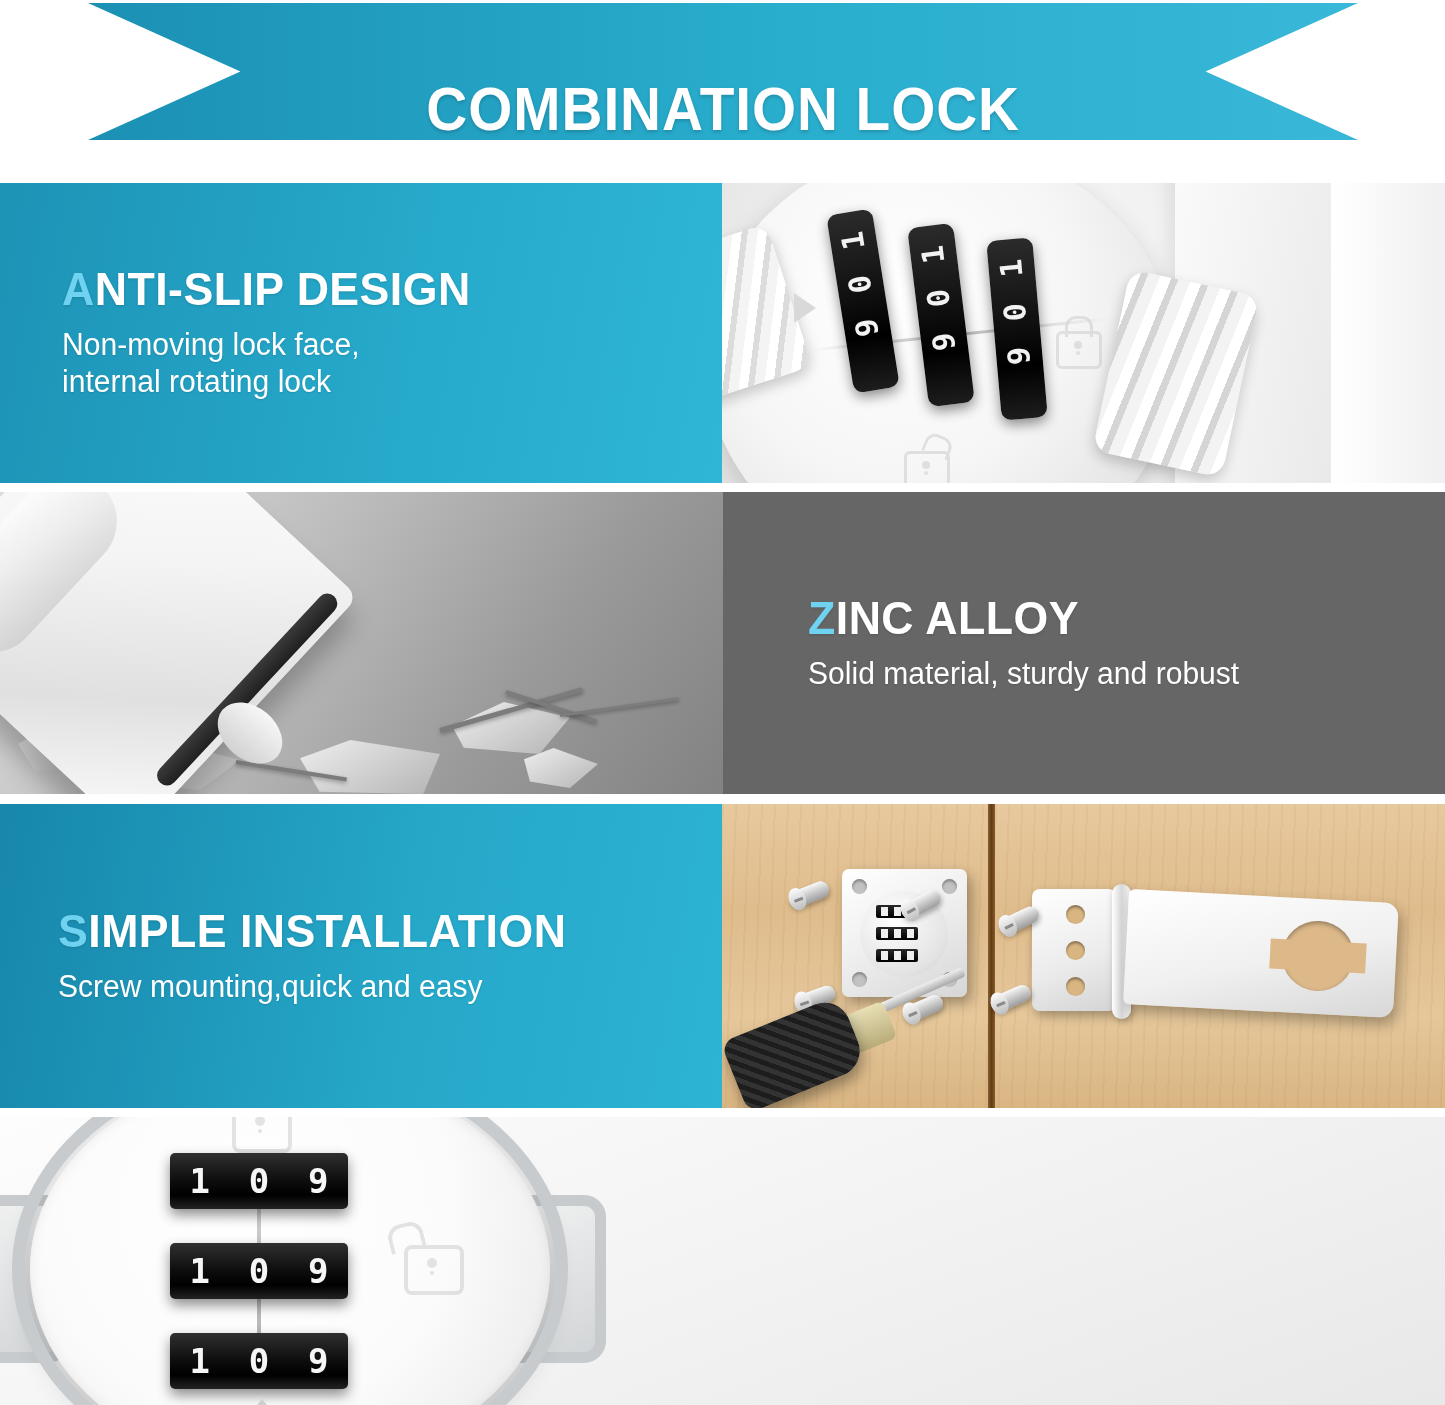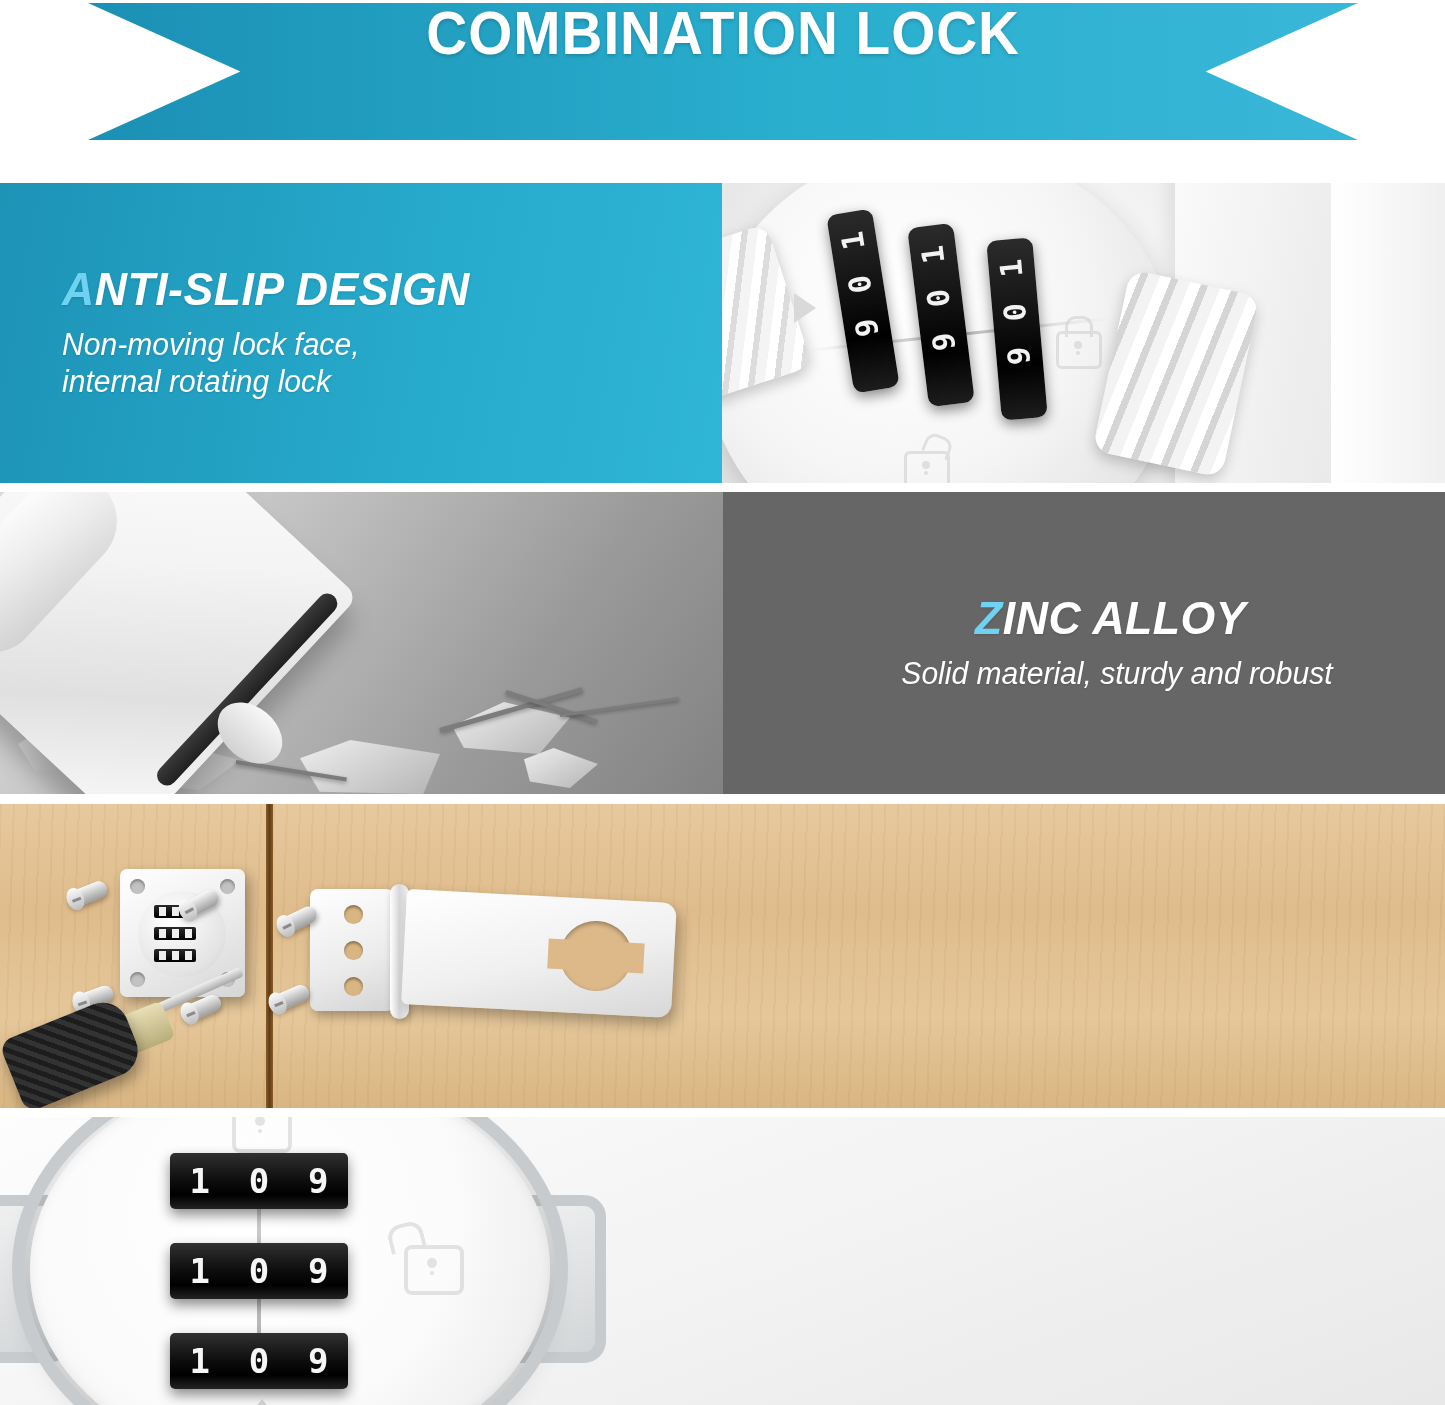--- a/index.html
+++ b/index.html
@@ -14,43 +14,43 @@
   
   .banner-wrap{
     position:absolute;left:0;top:0;width:1445px;height:152px;
     background:#ffffff;
   }
   .banner{
     position:absolute;left:88px;top:3px;width:1270px;height:137px;
     background:linear-gradient(90deg,#1b90b4 0%,#29aece 55%,#39b7d8 100%);
     -webkit-clip-path:polygon(0% 0%,100% 0%,88% 50%,100% 100%,0% 100%,12% 50%);
     clip-path:polygon(0% 0%,100% 0%,88% 50%,100% 100%,0% 100%,12% 50%);
-    display:flex;align-items:flex-start;justify-content:center;
+    display:flex;align-items:flex-end;justify-content:center;
   }
   .banner-title{
     color:#ffffff;
     font-size:61px;
     font-weight:bold;
     letter-spacing:1px;
     text-align:center;
     line-height:1;
     text-shadow:0 2px 4px rgba(0,0,0,.18);
     transform:scaleX(.93);
     white-space:nowrap;
   }
 
   
   .panel{position:absolute;left:0;width:1445px;display:flex;overflow:hidden;}
   .p1{top:183px;height:300px;}
-  .p2{top:492px;height:302px;text-align:center;}
+  .p2{top:492px;height:302px;}
   .p3{top:804px;height:304px;}
   .p4{top:1117px;height:288px;}
 
   .side{position:relative;height:100%;overflow:hidden;}
-  .txt-side{display:flex;flex-direction:column;justify-content:center;font-style:italic;}
+  .txt-side{display:flex;flex-direction:column;justify-content:center;}
   .img-side{flex:1 1 auto;}
 
   
   .head{
     font-size:47px;font-weight:bold;color:#ffffff;line-height:1.02;
     letter-spacing:.5px;white-space:nowrap;transform:scaleX(.95);
     transform-origin:left center;
     text-shadow:0 1px 3px rgba(0,0,0,.14);
   }
   .head .hl{color:#6fd2f0;}
@@ -327,20 +327,26 @@
   </div>
   <div class="side txt-side">
     <div class="head"><span class="hl">Z</span><span>INC ALLOY</span></div>
     <div class="sub">
       <div>Solid material, sturdy and robust</div>
     </div>
   </div>
 </section>
 
 <section class="panel p3">
+  <div class="side txt-side">
+    <div class="head"><span class="hl">S</span><span>IMPLE INSTALLATION</span></div>
+    <div class="sub">
+      <div>Screw mounting,quick and easy</div>
+    </div>
+  </div>
   <div class="side img-side">
     <div class="ph3">
       <div class="grain"></div>
       <div class="seam"></div>
 
       <div class="lockbox">
         <div class="hole" style="left:10px;top:10px;"></div>
         <div class="hole" style="right:10px;top:10px;"></div>
         <div class="hole" style="left:10px;bottom:10px;"></div>
         <div class="hole" style="right:10px;bottom:10px;"></div>

